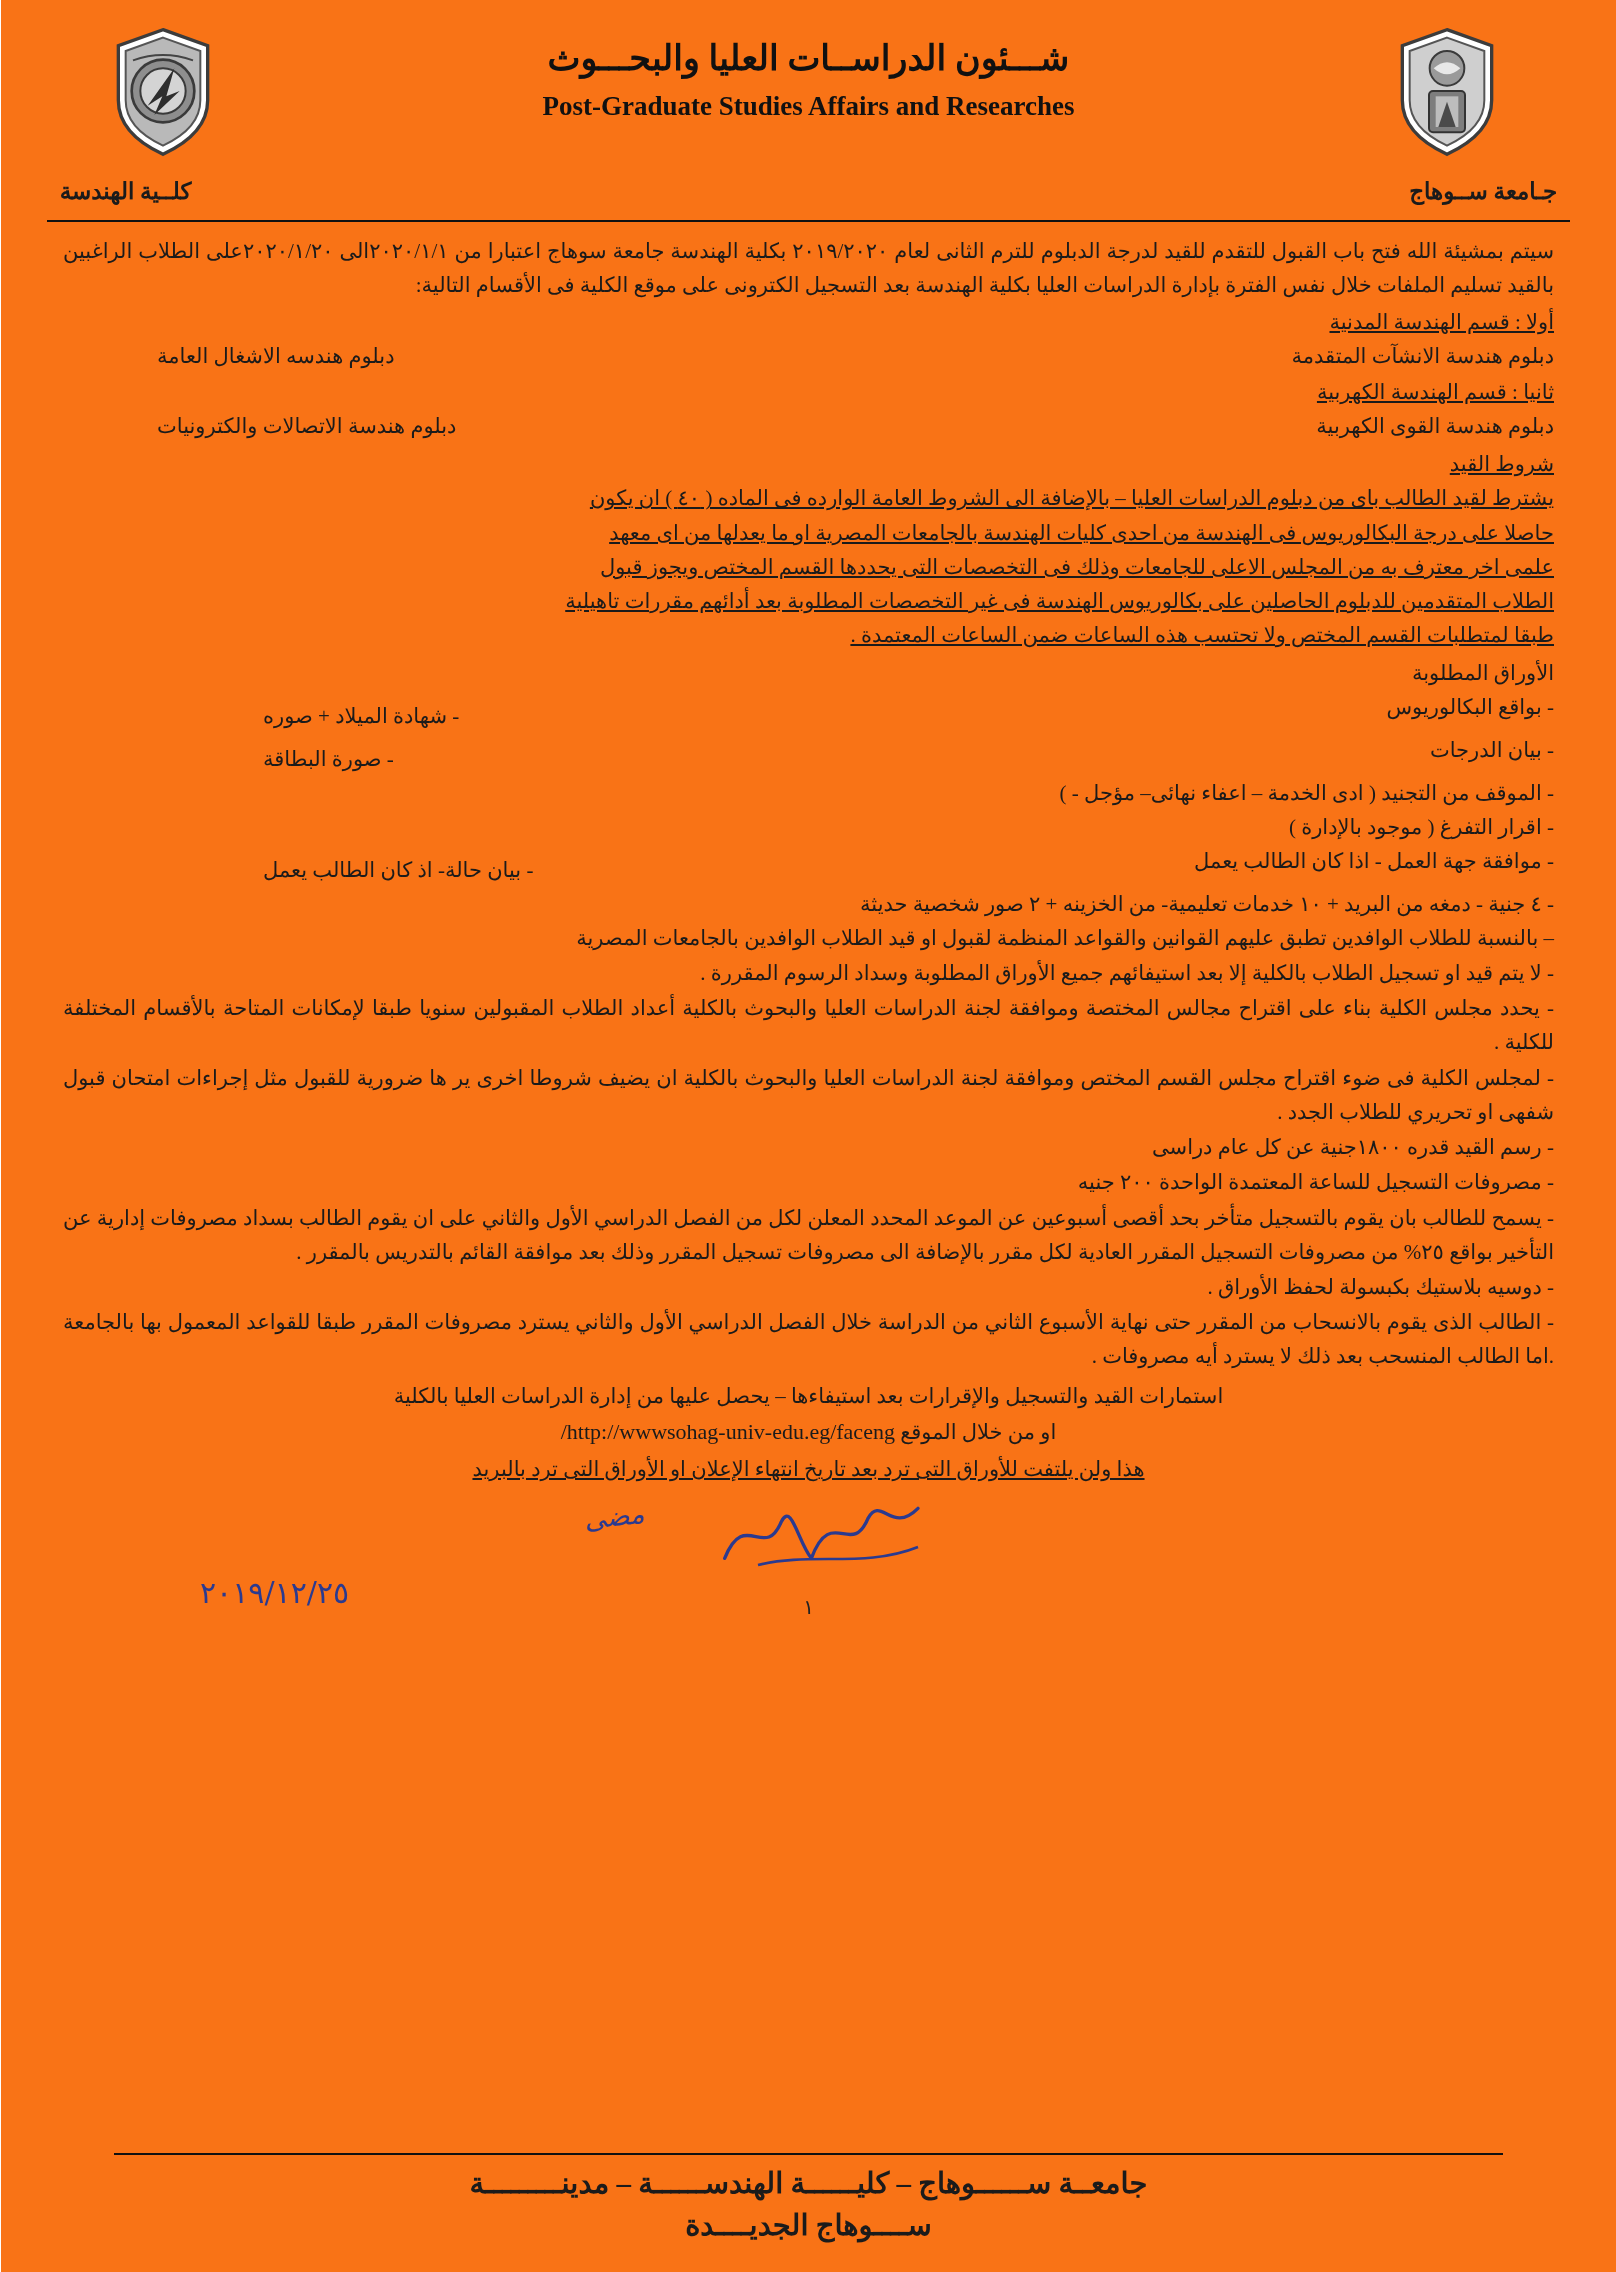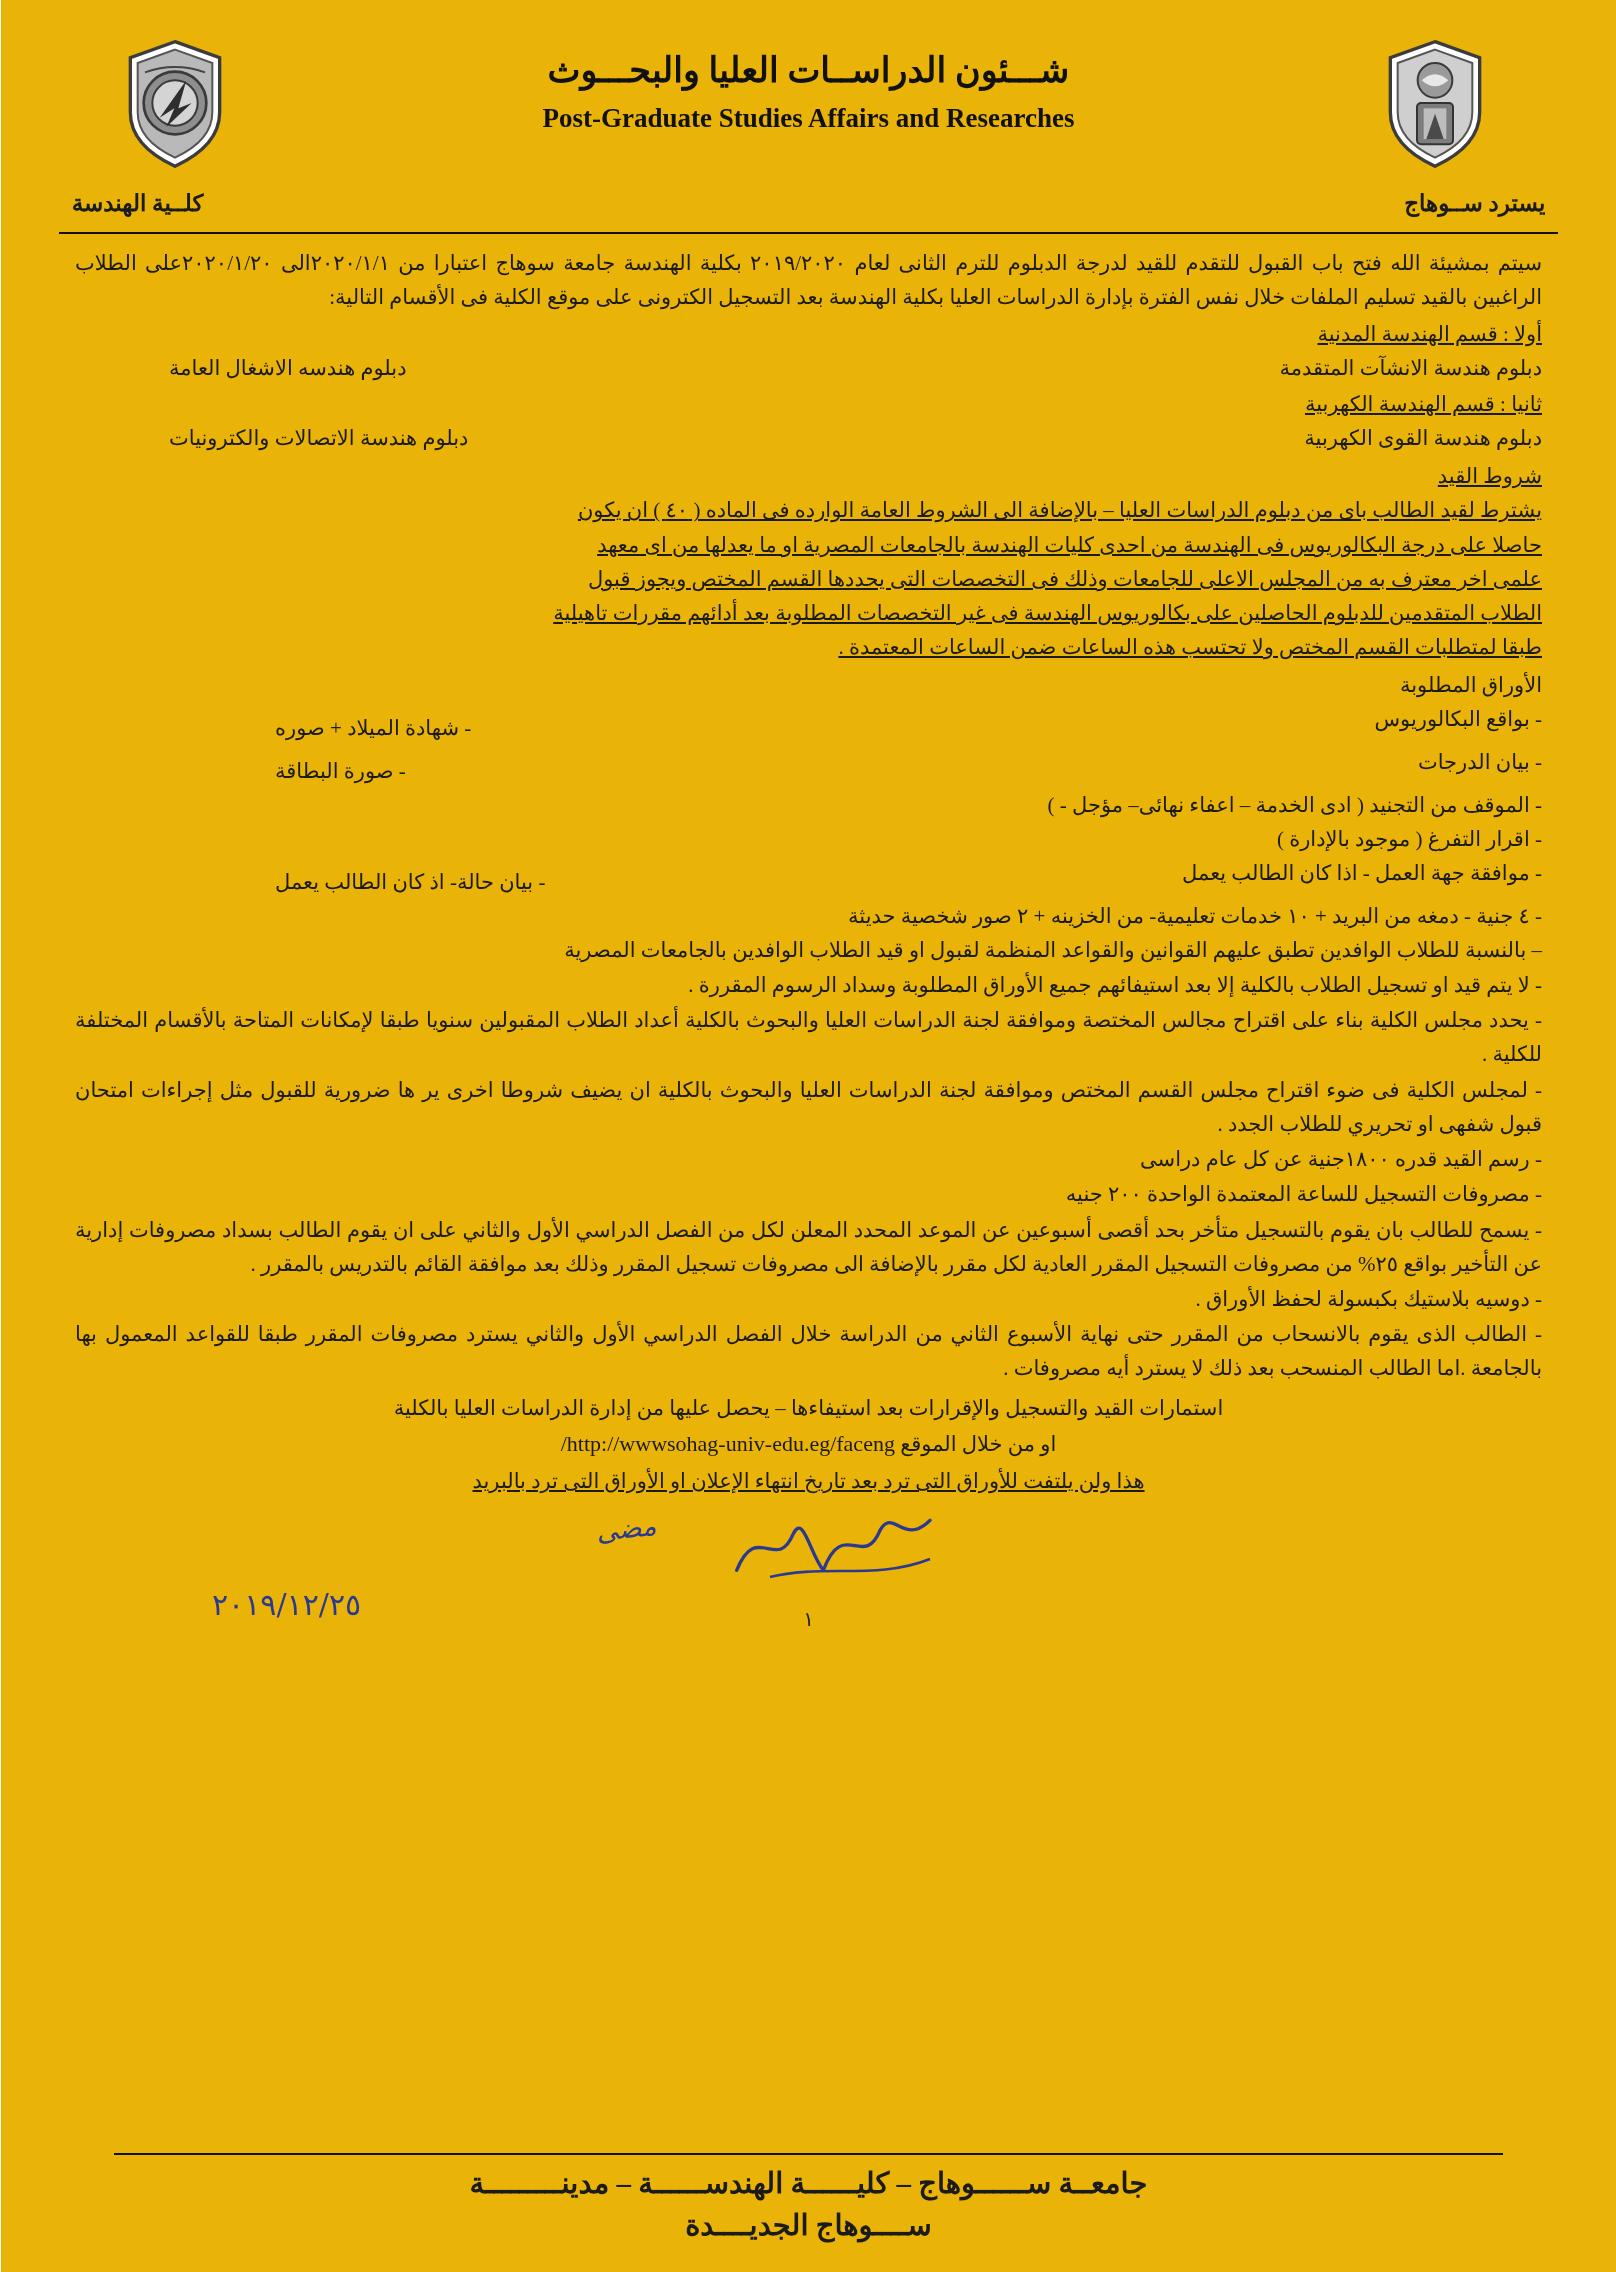--- a/index.html
+++ b/index.html
@@ -12,22 +12,22 @@
     height: 2273px;
     font-family: "Liberation Serif", "DejaVu Serif", serif;
     color: #1b1b1b;
     position: relative;
     overflow: hidden;
   }
   .page {
     position: relative;
     width: 1617px;
     height: 2273px;
-    background: #eab308;
-    padding: 12px;
+    background: #f97316;
+    padding: 0;
     box-sizing: border-box;
   }
 
   
   .header {
     position: relative;
     height: 220px;
     margin: 0 53px;
     padding-top: 37px;
     box-sizing: border-box;
@@ -212,21 +212,21 @@
         <path d="M62 150 L75 112 L88 150 Z" fill="#4a4a4a"></path>
       </svg>
     </div>
 
     <div class="header-titles">
       <div class="title-ar">شـــئون الدراســات العليا والبحـــوث</div>
       <div class="title-en">Post-Graduate Studies Affairs and Researches</div>
     </div>
 
     <div class="uni-line">
-      <span class="univ">يسترد ســوهاج</span>
+      <span class="univ">جـامعة ســوهاج</span>
       <span class="faculty">كلــية الهندسة</span>
     </div>
   </div>
 
   <hr class="rule">
 
   <div class="content">
 
 
     <p class="para">سيتم بمشيئة الله فتح باب القبول للتقدم للقيد لدرجة الدبلوم للترم الثانى لعام ٢٠١٩/٢٠٢٠ بكلية الهندسة جامعة سوهاج اعتبارا من ٢٠٢٠/١/١الى ٢٠٢٠/١/٢٠على الطلاب الراغبين بالقيد تسليم الملفات خلال نفس الفترة بإدارة الدراسات العليا بكلية الهندسة بعد التسجيل الكترونى على موقع الكلية فى الأقسام التالية:</p>

